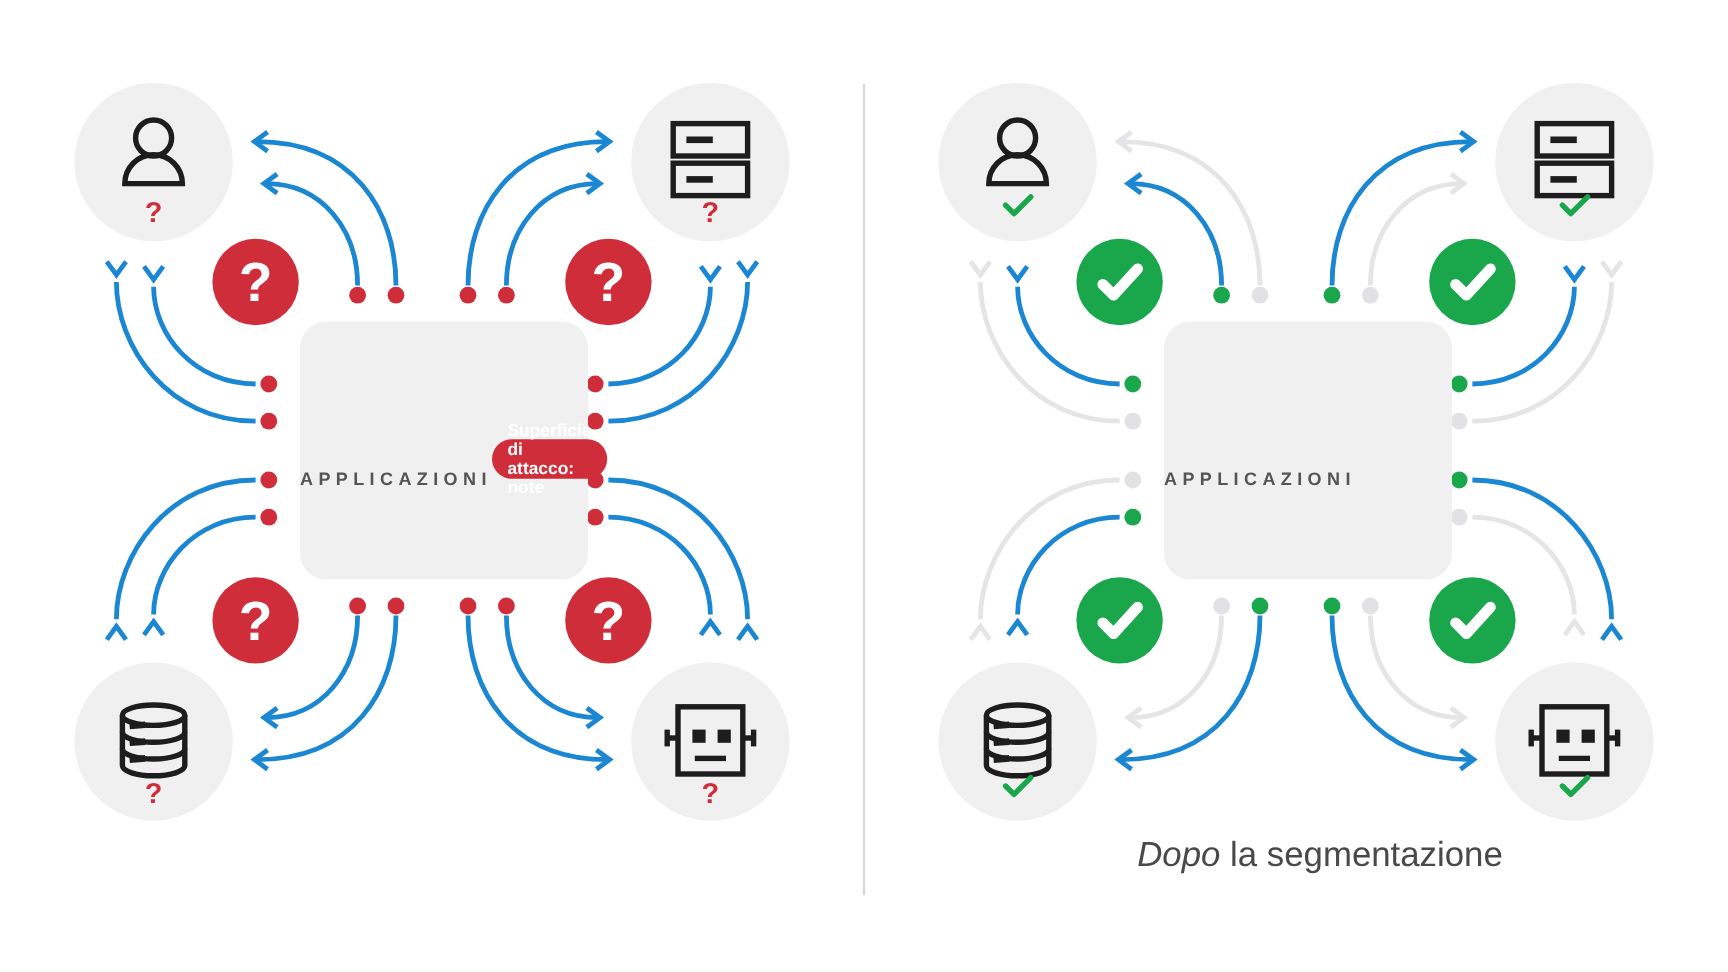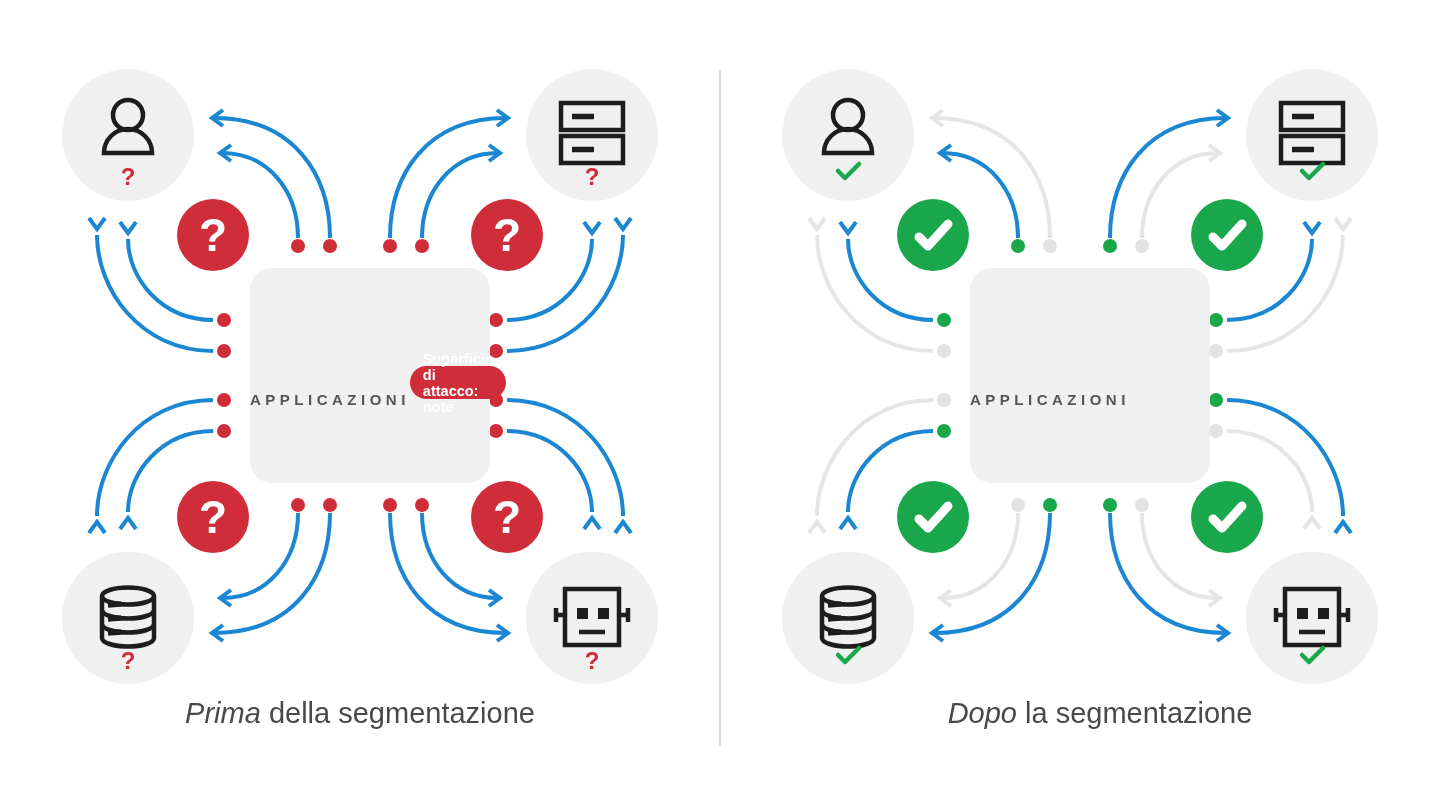--- a/index.html
+++ b/index.html
@@ -277,20 +277,17 @@
         <circle class="badge-green" cx="447" cy="452" r="36"></circle>
         <path d="M 433 454 L 442 463 L 462 441" fill="none" stroke="#ffffff" stroke-width="9" stroke-linecap="round" stroke-linejoin="round"></path>
       </g>
     </svg>
 
     <div class="app-box">
       <div class="app-heading">APPLICAZIONI</div>
     </div>
   </div>
 
-  <div class="caption left">
-    <span class="em">Prima</span><span> della segmentazione</span>
-  </div>
   <div class="caption right">
     <span class="em">Dopo</span><span> la segmentazione</span>
   </div>
 
 </div>
 
 </body></html>

